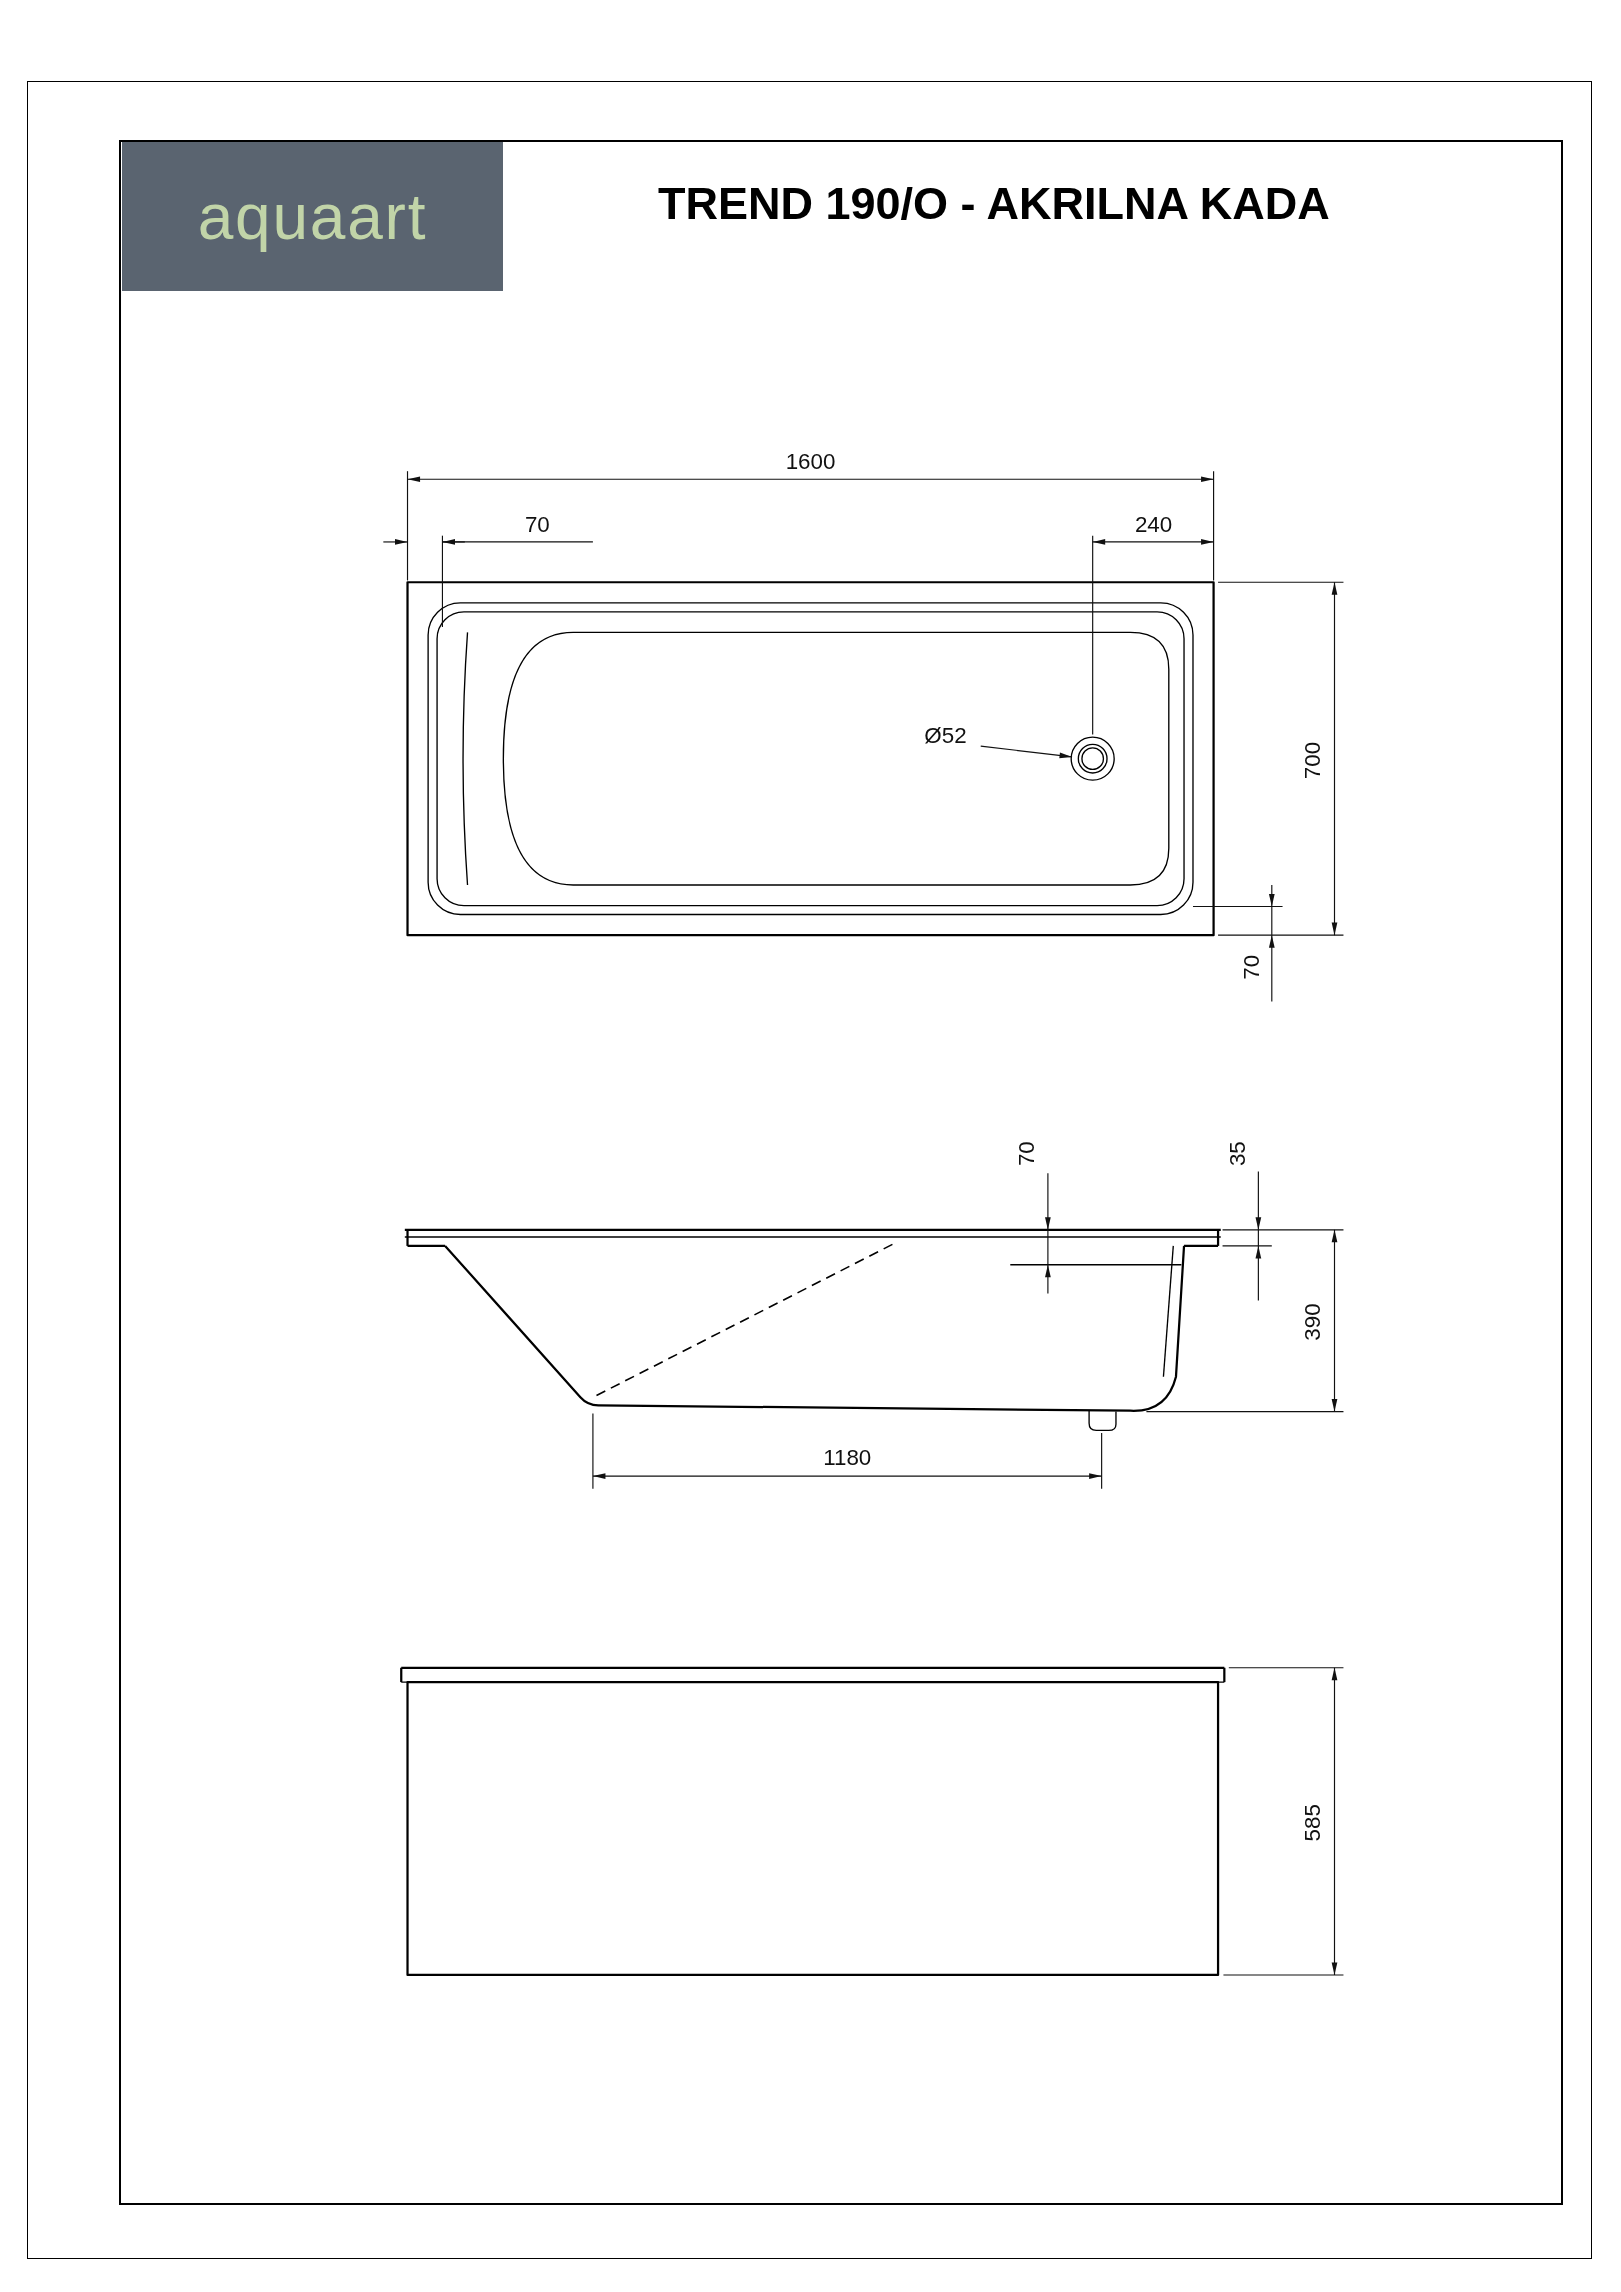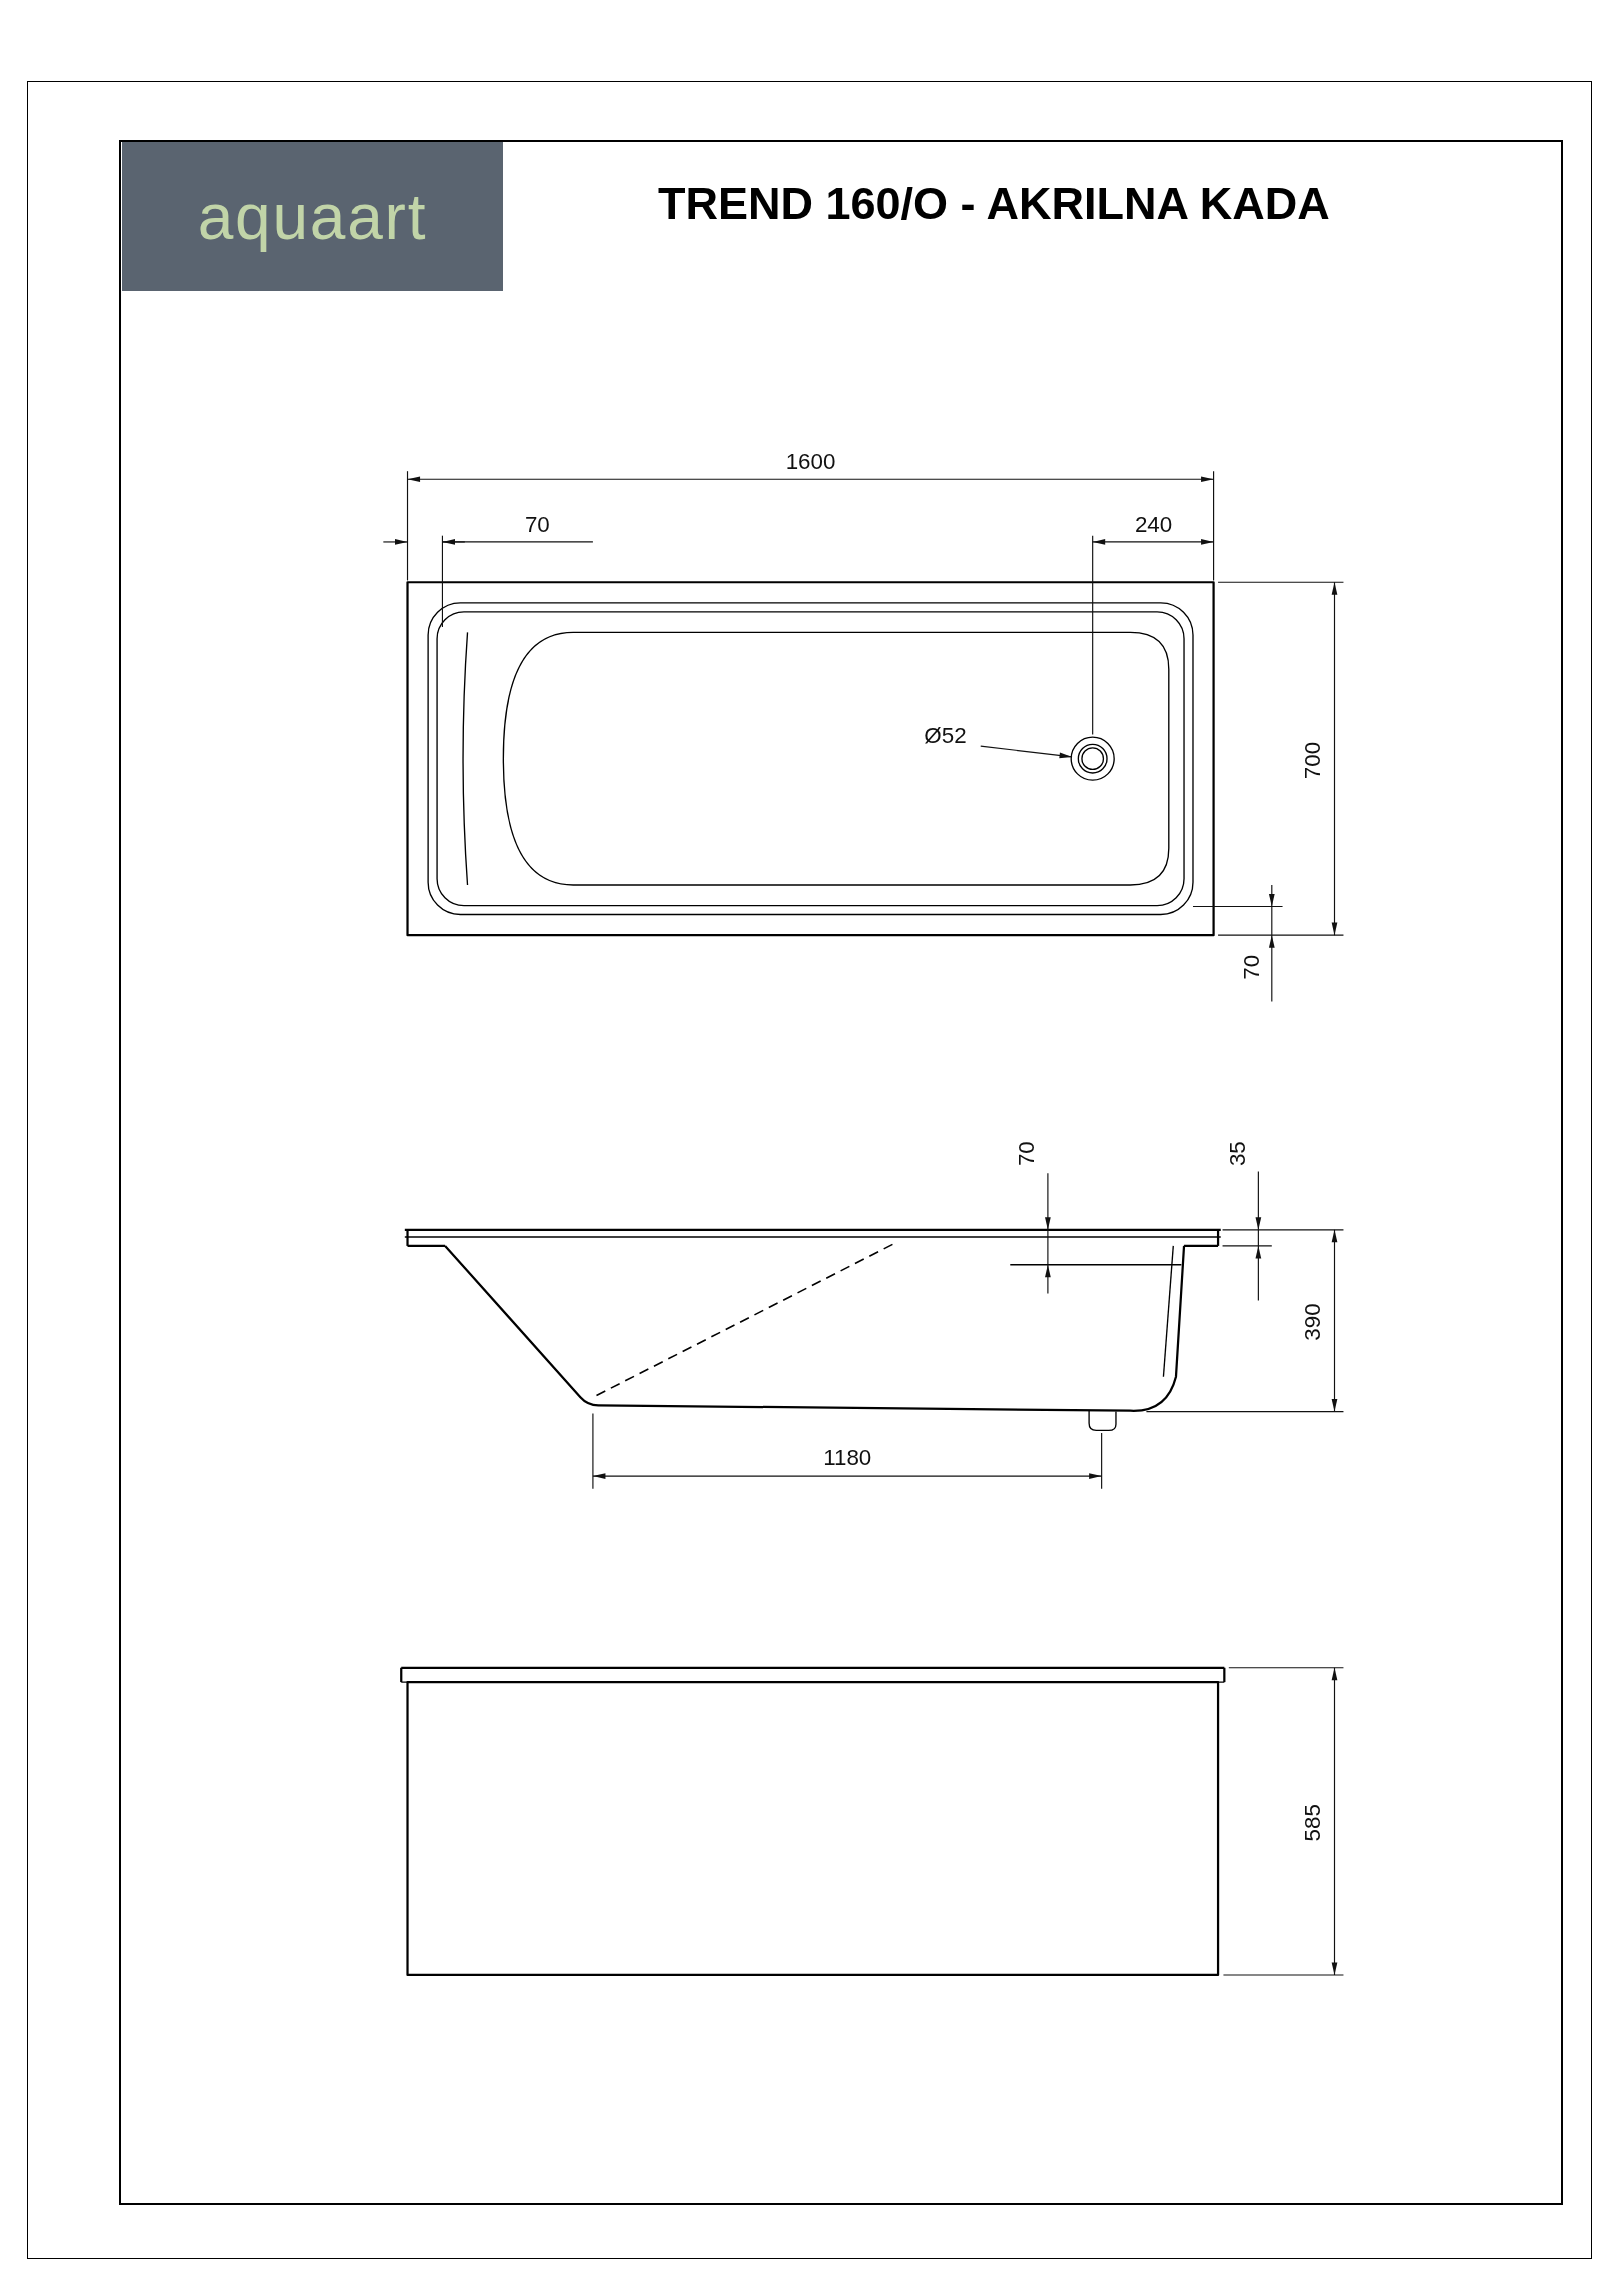--- a/index.html
+++ b/index.html
@@ -40,21 +40,21 @@
 <body>
 
 <div class="outer-frame"></div>
 <div class="inner-frame"></div>
 
 <div class="logo-box">
   <span class="logo-text">aquaart</span>
 </div>
 
 <div class="title-block">
-  <div>TREND 160/O - AKRILNA KADA</div>
+  <div>TREND 190/O - AKRILNA KADA</div>
 </div>
 
 <svg class="drawing" width="1622" height="2293" viewBox="0 0 1811 2560">
   <defs>
     <marker id="arr" markerUnits="userSpaceOnUse" markerWidth="16" markerHeight="12" refX="15" refY="6" orient="auto-start-reverse">
       <path d="M1,2.8 L15,6 L1,9.2 Z" fill="#111"></path>
     </marker>
   </defs>
 
   <g>

